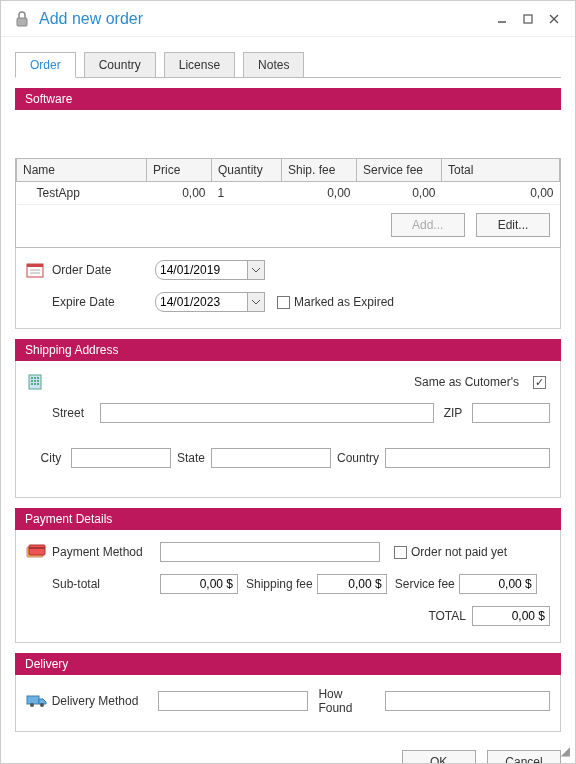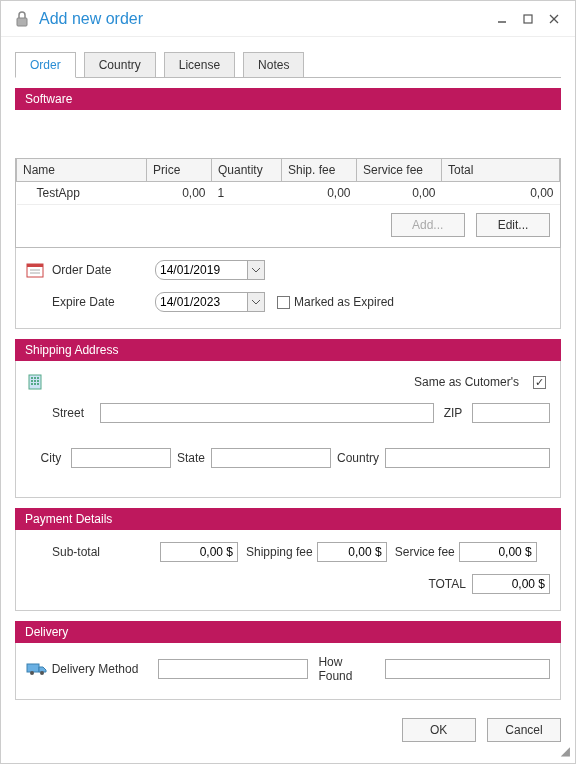--- a/index.html
+++ b/index.html
@@ -222,20 +222,34 @@
       <label style="margin:0 6px">State</label>
       <input class="text-input" style="width: 120px;" value="">
       <label style="margin:16px 6px">Country</label>
       <input class="text-input" style="flex: 1 1 0%;" value="">
     </div>
   </div>
 
   <div class="section-header">Payment Details</div>
   <div class="section-body">
     <div class="form-row">
+      <span class="iconcell">
+        <svg width="20" height="16" viewBox="0 0 20 16">
+            <rect x="1" y="3" width="16" height="10" rx="1" fill="#f7b84b" stroke="#c88"></rect>
+            <rect x="3" y="1" width="16" height="10" rx="1" fill="#e55" stroke="#a33"></rect>
+            <rect x="3" y="3" width="16" height="2" fill="#a33"></rect>
+          </svg>
+      </span>
+      <label style="width:100px">Payment Method</label>
+      <input class="text-input" style="width: 220px;" value="">
+      <span style="width:14px"></span>
+      <span class="checkbox"></span>
+      <label>Order not paid yet</label>
+    </div>
+    <div class="form-row">
       <span class="iconcell"></span>
       <label style="width:100px">Sub-total</label>
       <input class="text-input num-input" style="width: 78px;" value="0,00 $">
       <label style="margin:0 4px 0 8px">Shipping fee</label>
       <input class="text-input num-input" style="width: 70px;" value="0,00 $">
       <label style="margin:0 4px 0 8px">Service fee</label>
       <input class="text-input num-input" style="width: 78px;" value="0,00 $">
     </div>
     <div class="form-row">
       <span style="flex:1"></span>

